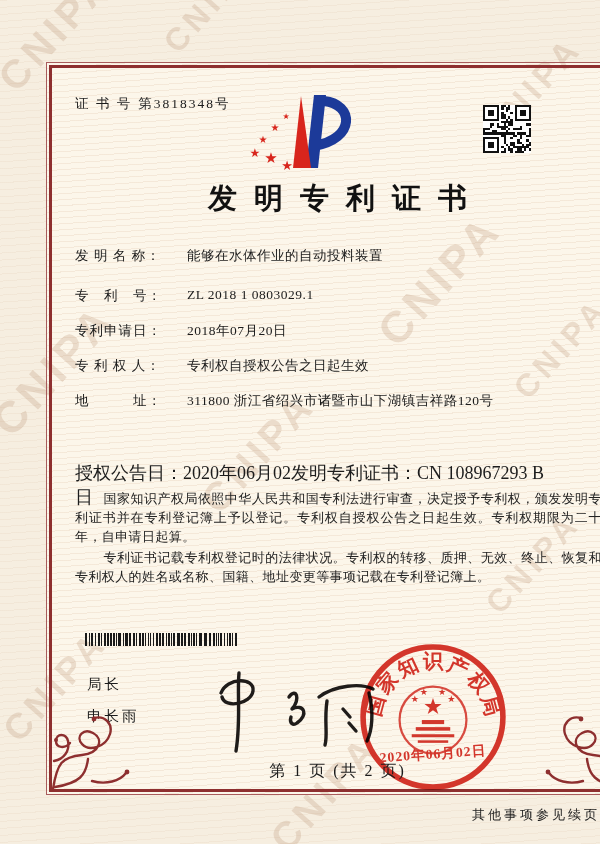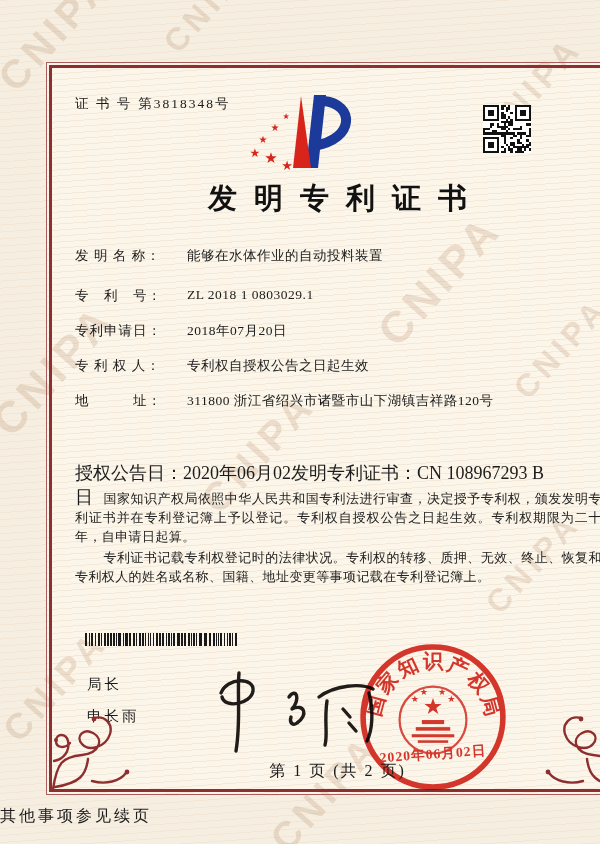--- a/index.html
+++ b/index.html
@@ -81,22 +81,22 @@
   .page-indicator{
     position:absolute;left:0;right:0;bottom:12px;text-align:center;
     font-size:16px;letter-spacing:2px;color:#1c1c1c;
   }
   .corner{position:absolute;bottom:1px;width:90px;height:92px;}
   .corner path{stroke:#8e2f2f;fill:none;stroke-width:2.4;stroke-linecap:round;}
   .corner circle{fill:#8e2f2f;}
   .corner-left{left:1px;}
   .corner-right{right:1px;transform:scaleX(-1);}
   .footer-note{
-    position:absolute;left:0;right:0;top:806px;text-align:left;
-    font-size:16px;letter-spacing:3px;color:#1c1c1c;z-index:4;
+    position:absolute;left:0;right:0;top:806px;text-align:right;
+    font-size:13px;letter-spacing:3px;color:#1c1c1c;z-index:4;
   }
 </style>
 </head>
 <body>
 
 <div class="page-waves"></div>
 
 <span class="watermark" style="left:-18px;top:8px;font-size:40px;">CNIPA</span>
 <span class="watermark" style="left:150px;top:-16px;font-size:32px;">CNIPA</span>
 <span class="watermark" style="left:468px;top:70px;font-size:34px;">CNIPA</span>

